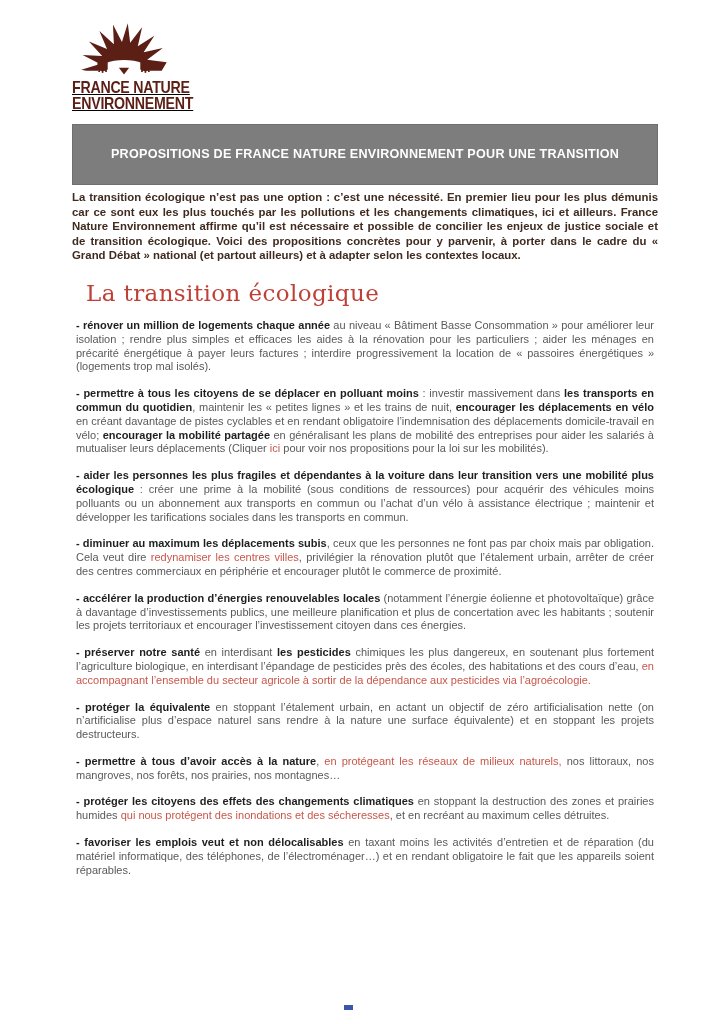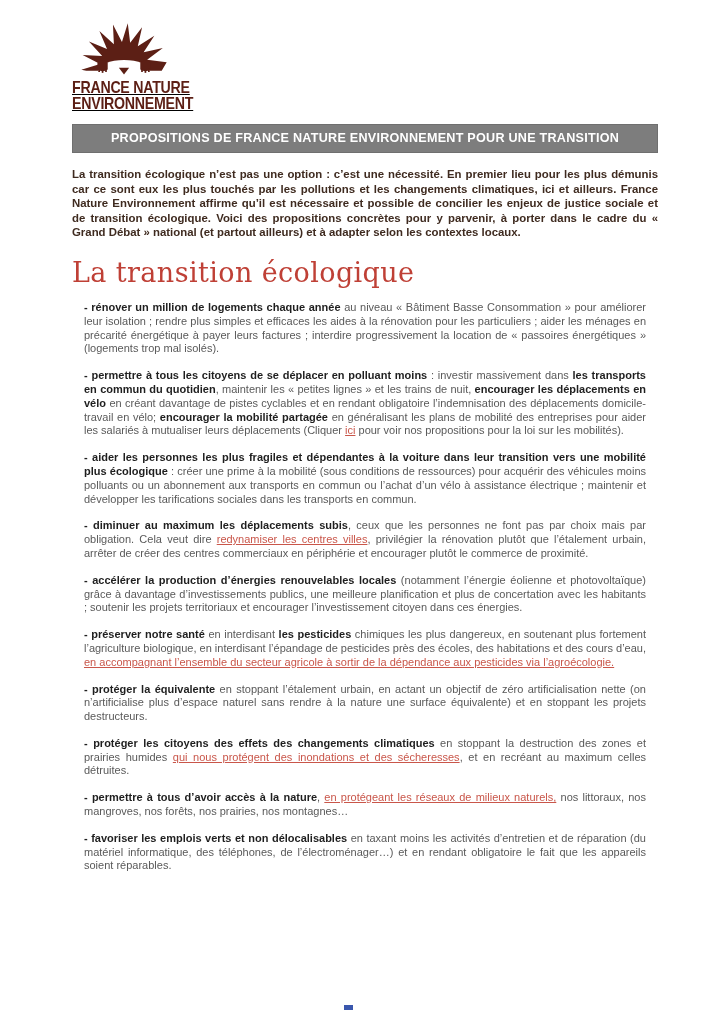--- a/index.html
+++ b/index.html
@@ -31,53 +31,53 @@
   .banner{
     margin-top:13px;
     background:var(--banner_bg,#7d7d7d);
     border:1px solid #6f6f6f;
     color:var(--banner_text,#ffffff);
     font-weight:bold;
     font-size:12.6px;
     line-height:19px;
     letter-spacing:0.25px;
     text-align:center;
-    padding:4px 2px;
+    padding:20px 2px;
   }
 
   
   .intro{
-    margin:14px 0 0;
+    margin:5px 0 0;
     font-weight:bold;
     font-size:11.4px;
     line-height:14.6px;
     text-align:justify;
     color:var(--intro,#3f2b20);
   }
 
   
   .section-title{
     font-family:"DejaVu Serif", serif;
     font-weight:normal;
-    font-size:27px;
+    font-size:23px;
     letter-spacing:0.4px;
     color:var(--heading,#bf4036);
-    margin:17px 0 2px;
+    margin:17px 14px 2px;
   }
 
   
   .proposal{
     font-size:11px;
     line-height:13.8px;
     text-align:justify;
     color:var(--body,#595959);
-    margin:13px 12px 0;
+    margin:13px 4px 0;
   }
   .run-bold{font-weight:bold;color:var(--bold,#1f1f1f);}
-  .run-link{color:var(--link,#c9564a);text-decoration:underline;cursor:pointer;}
+  .run-link{color:var(--link,#c9564a);cursor:pointer;}
 
   .footer-mark{
     position:absolute;
     left:344px;top:1005px;
     width:9px;height:5px;
     background:var(--footer_mark,#3a57ad);
   }
 </style>
 </head>
 <body>
@@ -119,20 +119,20 @@
   <h1 class="section-title">La transition écologique</h1>
 
   <div>
       <p class="proposal"><span class="run-bold">- rénover un million de logements chaque année </span><span class="run">au niveau « Bâtiment Basse Consommation » pour améliorer leur isolation ; rendre plus simples et efficaces les aides à la rénovation pour les particuliers ; aider les ménages en précarité énergétique à payer leurs factures ; interdire progressivement la location de « passoires énergétiques » (logements trop mal isolés).</span></p>
       <p class="proposal"><span class="run-bold">- permettre à tous les citoyens de se déplacer en polluant moins</span><span class="run"> : investir massivement dans </span><span class="run-bold">les transports en commun du quotidien</span><span class="run">, maintenir les « petites lignes » et les trains de nuit, </span><span class="run-bold">encourager les déplacements en vélo</span><span class="run"> en créant davantage de pistes cyclables et en rendant obligatoire l’indemnisation des déplacements domicile-travail en vélo; </span><span class="run-bold">encourager la mobilité partagée</span><span class="run"> en généralisant les plans de mobilité des entreprises pour aider les salariés à mutualiser leurs déplacements (Cliquer </span><span class="run-link">ici</span><span class="run"> pour voir nos propositions pour la loi sur les mobilités).</span></p>
       <p class="proposal"><span class="run-bold">- aider les personnes les plus fragiles et dépendantes à la voiture dans leur transition vers une mobilité plus écologique</span><span class="run"> : créer une prime à la mobilité (sous conditions de ressources) pour acquérir des véhicules moins polluants ou un abonnement aux transports en commun ou l’achat d’un vélo à assistance électrique ; maintenir et développer les tarifications sociales dans les transports en commun.</span></p>
       <p class="proposal"><span class="run-bold">- diminuer au maximum les déplacements subis</span><span class="run">, ceux que les personnes ne font pas par choix mais par obligation. Cela veut dire </span><span class="run-link">redynamiser les centres villes</span><span class="run">, privilégier la rénovation plutôt que l’étalement urbain, arrêter de créer des centres commerciaux en périphérie et encourager plutôt le commerce de proximité.</span></p>
       <p class="proposal"><span class="run-bold">- accélérer la production d’énergies renouvelables locales</span><span class="run"> (notamment l’énergie éolienne et photovoltaïque) grâce à davantage d’investissements publics, une meilleure planification et plus de concertation avec les habitants ; soutenir les projets territoriaux et encourager l’investissement citoyen dans ces énergies.</span></p>
       <p class="proposal"><span class="run-bold">- préserver notre santé</span><span class="run"> en interdisant </span><span class="run-bold">les pesticides</span><span class="run"> chimiques les plus dangereux, en soutenant plus fortement l’agriculture biologique, en interdisant l’épandage de pesticides près des écoles, des habitations et des cours d’eau, </span><span class="run-link">en accompagnant l’ensemble du secteur agricole à sortir de la dépendance aux pesticides via l’agroécologie.</span></p>
       <p class="proposal"><span class="run-bold">- protéger la équivalente</span><span class="run"> en stoppant l’étalement urbain, en actant un objectif de zéro artificialisation nette (on n’artificialise plus d’espace naturel sans rendre à la nature une surface équivalente) et en stoppant les projets destructeurs.</span></p>
+      <p class="proposal"><span class="run-bold">- permettre à tous d’avoir accès à la nature</span><span class="run">, </span><span class="run-link">en protégeant les réseaux de milieux naturels,</span><span class="run"> nos littoraux, nos mangroves, nos forêts, nos prairies, nos montagnes…</span></p>
       <p class="proposal"><span class="run-bold">- protéger les citoyens des effets des changements climatiques</span><span class="run"> en stoppant la destruction des zones et prairies humides </span><span class="run-link">qui nous protégent des inondations et des sécheresses</span><span class="run">, et en recréant au maximum celles détruites.</span></p>
-      <p class="proposal"><span class="run-bold">- permettre à tous d’avoir accès à la nature</span><span class="run">, </span><span class="run-link">en protégeant les réseaux de milieux naturels,</span><span class="run"> nos littoraux, nos mangroves, nos forêts, nos prairies, nos montagnes…</span></p>
-      <p class="proposal"><span class="run-bold">- favoriser les emplois verts et non délocalisables</span><span class="run"> en taxant moins les activités d’entretien et de réparation (du matériel informatique, des téléphones, de l’électroménager…) et en rendant obligatoire le fait que les appareils soient réparables.</span></p>
+      <p class="proposal"><span class="run-bold">- favoriser les emplois veut et non délocalisables</span><span class="run"> en taxant moins les activités d’entretien et de réparation (du matériel informatique, des téléphones, de l’électroménager…) et en rendant obligatoire le fait que les appareils soient réparables.</span></p>
     </div>
 
 </div>
 
 <div class="footer-mark"></div>
 
 </body></html>

